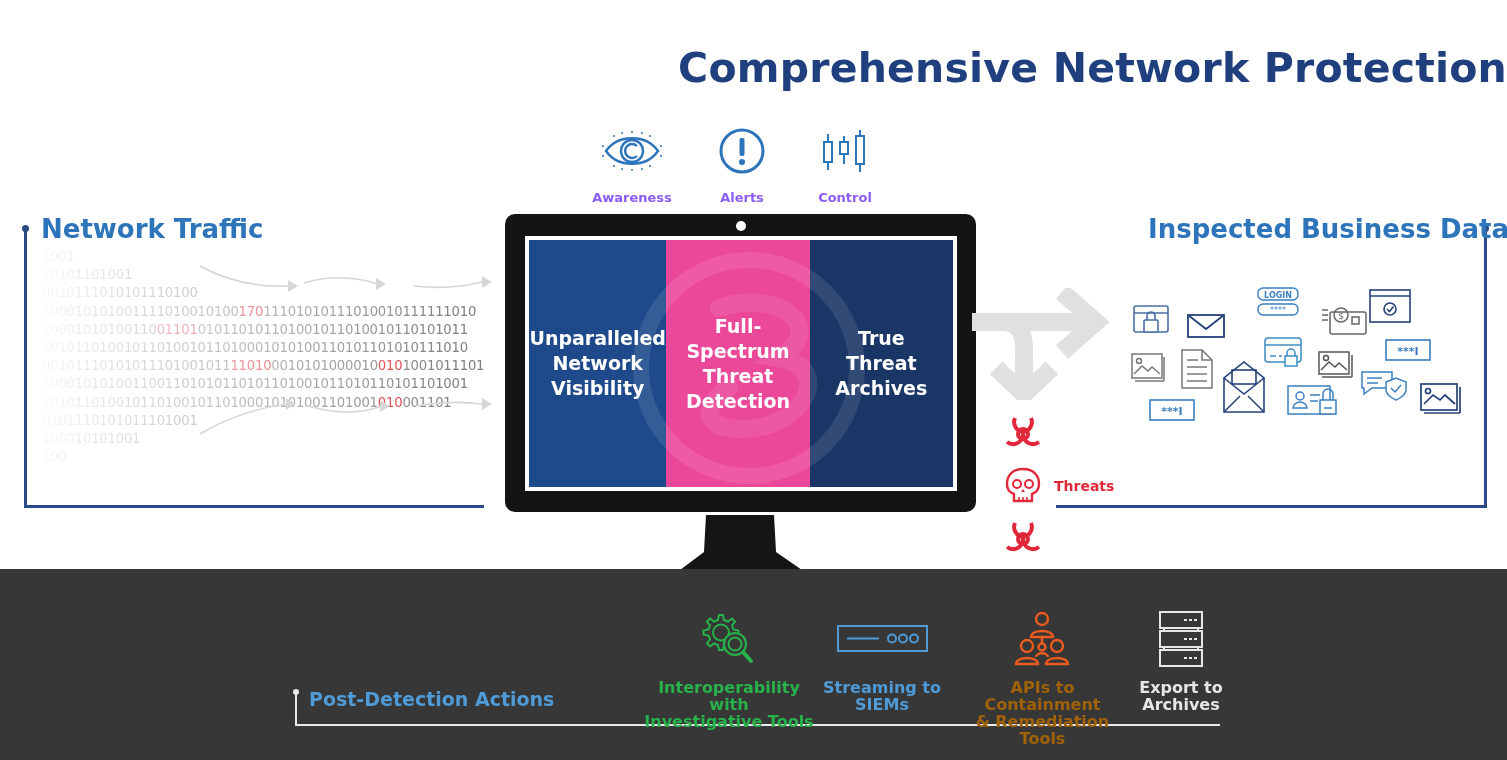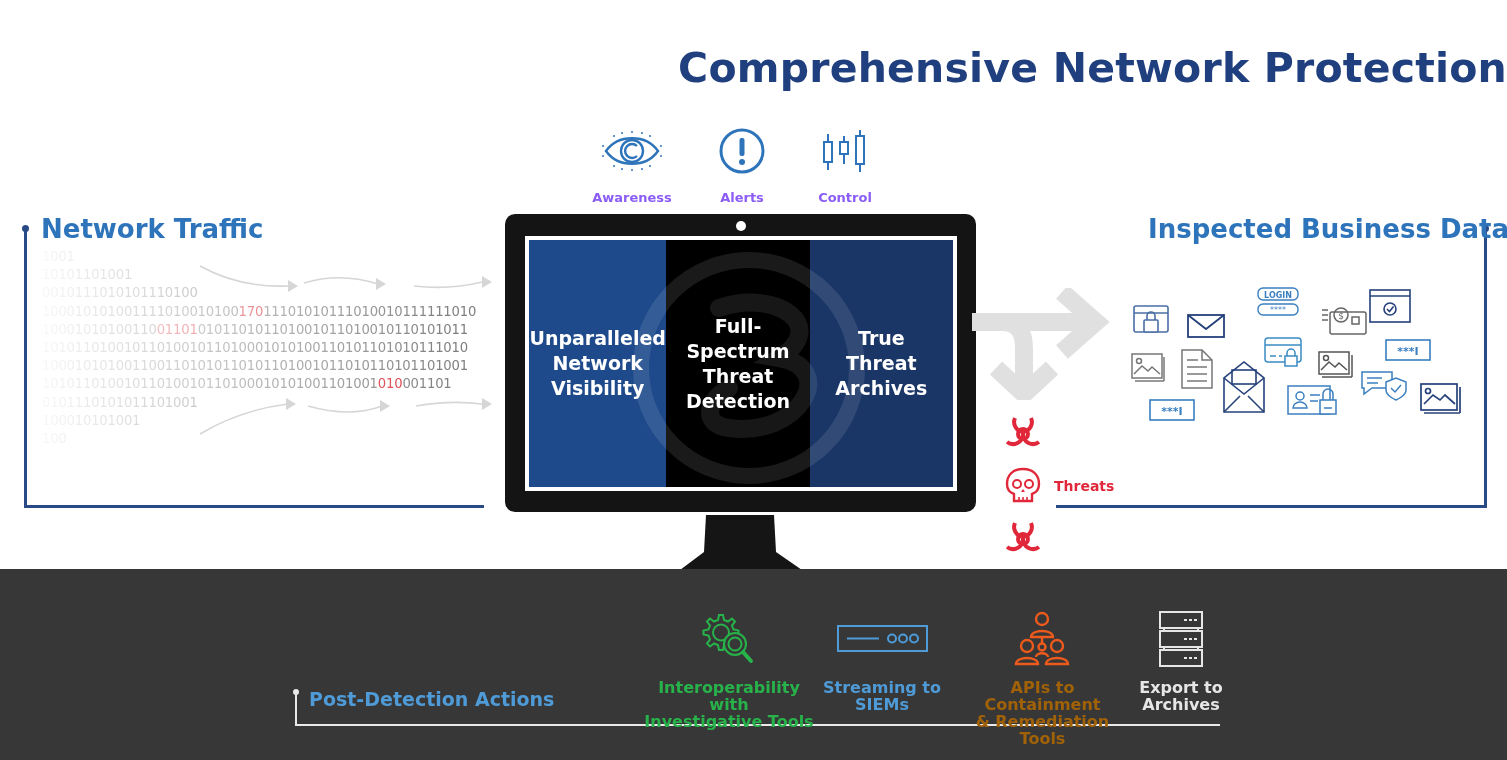--- a/index.html
+++ b/index.html
@@ -43,21 +43,21 @@
   .screen {
     position: absolute; left: 20px; top: 22px; width: 432px; height: 255px; overflow: hidden;
     display: flex; border: 4px solid #ffffff;
   }
   .panel {
     position: relative; height: 100%; display: flex; align-items: center; justify-content: center; text-align: center;
     color: #fff; font-size: 19px; font-weight: bold; line-height: 25px;
   }
   .panel span { white-space: pre-line; position: relative; z-index: 2; }
   .p1 { width: 140px; background: #1e4a8c; }
-  .p2 { width: 146px; background: #000000; }
+  .p2 { width: 146px; background: #ec4899; }
   .p3 { width: 146px; background: #1a3667; }
   .watermark { position: absolute; left: 100px; top: 8px; z-index: 1; pointer-events: none; }
   .stand-base { position: absolute; left: 654px; top: 510px; }
 
   
   .threat-arrow { position: absolute; left: 972px; top: 288px; }
   .threat-icon { position: absolute; }
   .threats-label { position: absolute; left: 1054px; top: 478px; font-size: 14px; font-weight: bold; color: #e0283a; }
 
   
@@ -134,20 +134,21 @@
 <div class="dot" style="left:22px; top:225px;"></div>
 <div class="section-heading" style="left:41px; top:214px;">Network Traffic</div>
 
 <div class="binary" id="binary">
     <div><span>1001</span></div>
     <div><span>10101101001</span></div>
     <div><span>0010111010101110100</span></div>
     <div><span>100010101001111010010100</span><span class="red">170</span><span>11101010111010010111111010</span></div>
     <div><span>10001010100110</span><span class="red">01101</span><span>010110101101001011010010110101011</span></div>
     <div><span>1010110100101101001011010001010100110101101010111010</span></div>
+    <div><span>00101110101011101001011</span><span class="red">11010</span><span>0010101000010</span><span class="red">010</span><span>1001011101</span></div>
     <div><span>1000101010011001101010110101101001011010110101101001</span></div>
     <div><span>10101101001011010010110100010101001101001</span><span class="red">010</span><span>001101</span></div>
     <div><span>0101110101011101001</span></div>
     <div><span>100010101001</span></div>
     <div><span>100</span></div>
   </div>
 
 <svg class="arrows-svg" width="300" height="180" viewBox="0 0 300 180">
   <g fill="none" stroke="#d6d6d6" stroke-width="1.6">
     <path d="M0 6 Q40 28 88 26"></path>

